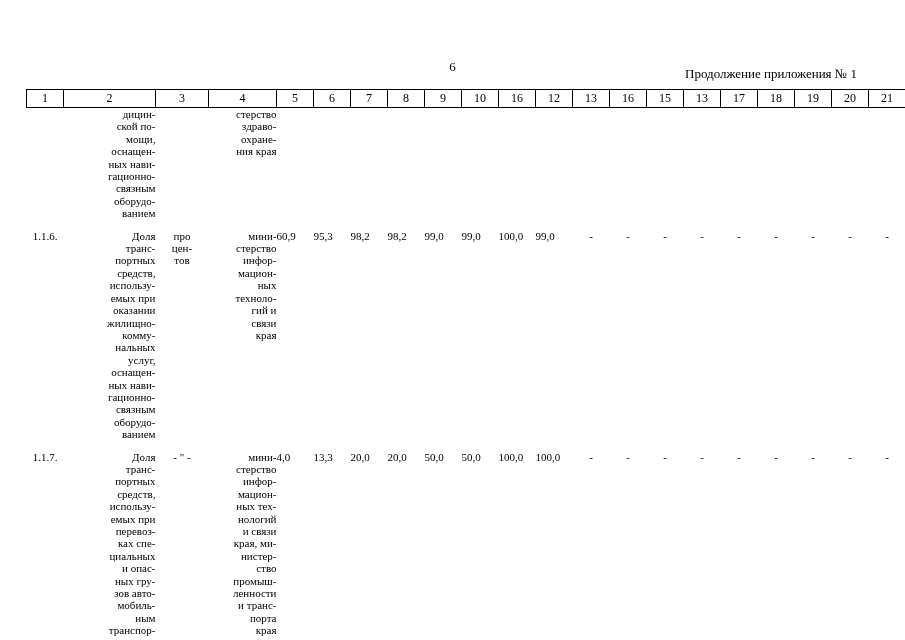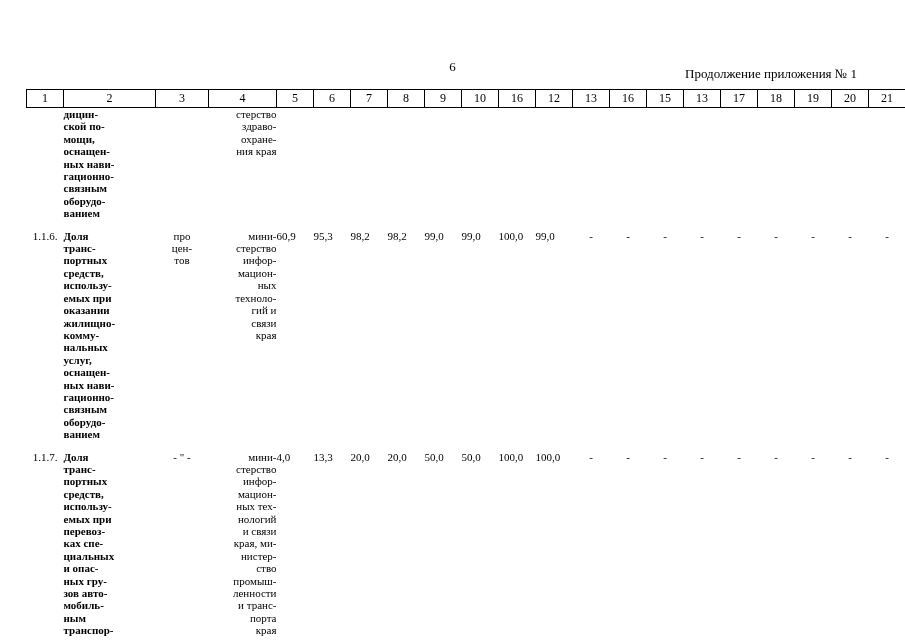--- a/index.html
+++ b/index.html
@@ -69,21 +69,21 @@
     font-size: 12px;
     line-height: 15px;
   }
 
   
   tr.body td {
     border: none;
   }
 
   td.c1 { text-align: center;   padding-left: 2px; }
-  td.c2 { text-align: left;   padding-left: 6px; font-weight: bold; }
+  td.c2 { text-align: right;   padding-left: 6px; }
   td.c3 { text-align: center;   padding-left: 6px; }
   td.c4 { text-align: right;   padding-left: 6px; }
   td.num { text-align: left; }
   td.dash { text-align: center; }
 
   .spacer-row td { height: 10px; line-height: 10px; font-size: 1px; }
 
   .cell-text {
     display: block;
     white-space: pre-line;

